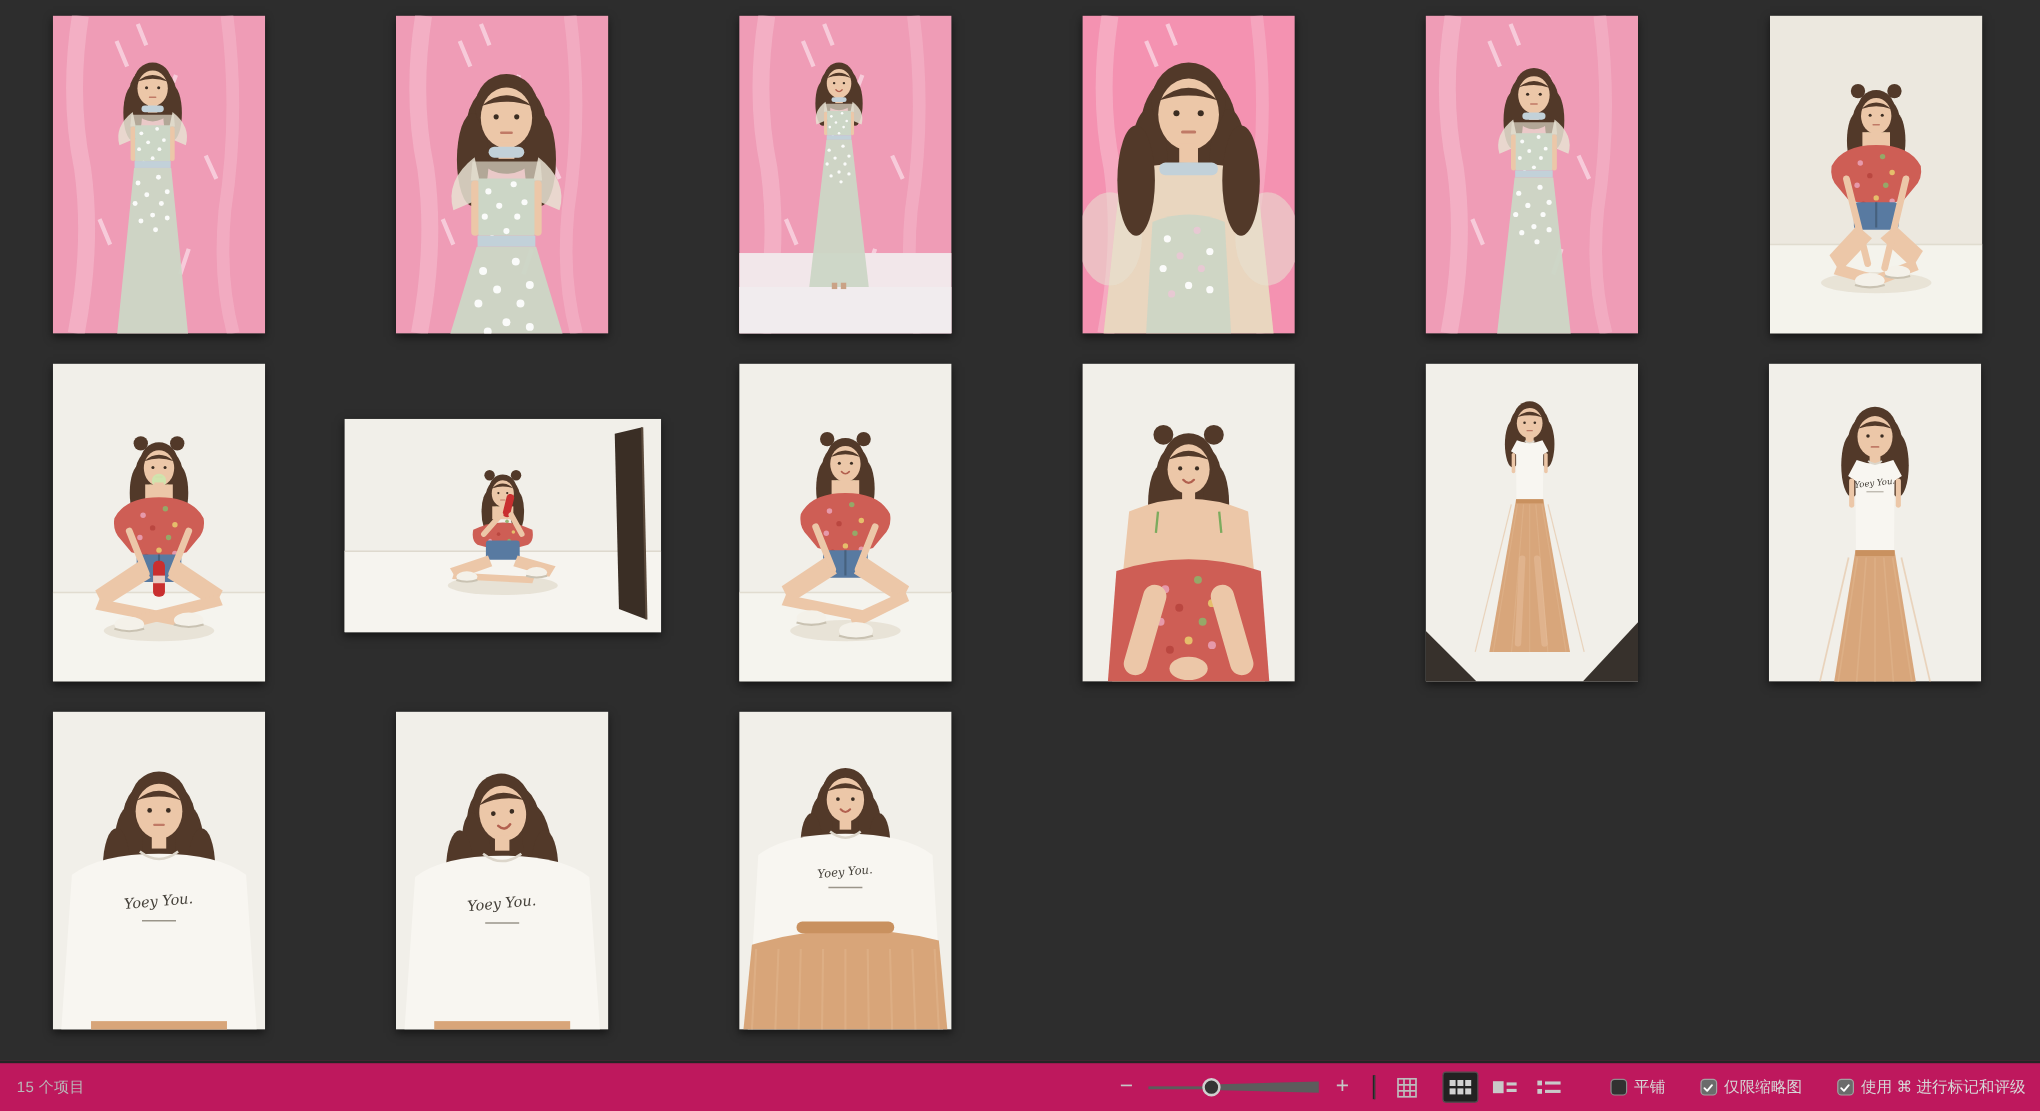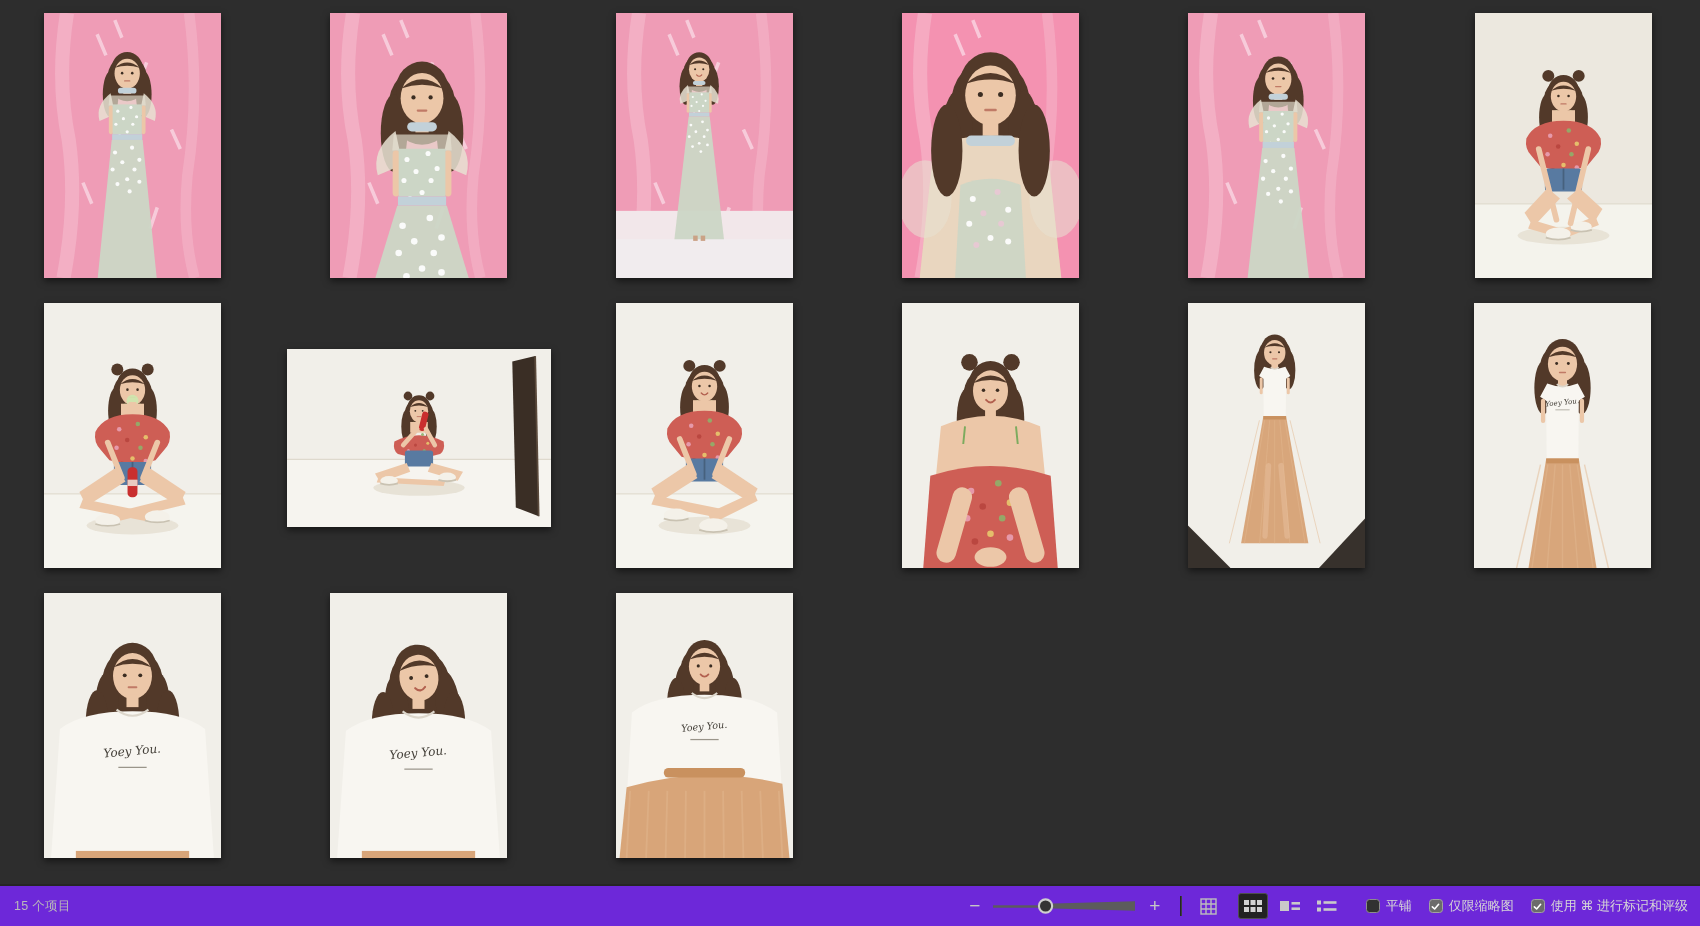--- a/index.html
+++ b/index.html
@@ -1,32 +1,32 @@
 <!DOCTYPE html>
 <html><head>
 <meta charset="utf-8">
 <style>
   html,body{margin:0;padding:0;background:#2d2d2d;}
   body{width:1700px;height:926px;overflow:hidden;font-family:"Liberation Sans",sans-serif;}
   .app{position:relative;width:1700px;height:926px;background:#2d2d2d;}
   .content{position:absolute;left:0;top:0;right:0;bottom:42px;background:#2d2d2d;overflow:hidden;}
   .thumb{position:absolute;box-shadow:0 3px 7px rgba(0,0,0,.55);line-height:0;cursor:default;}
   .thumb svg{display:block;}
-  .statusbar{position:absolute;left:0;right:0;bottom:0;height:40px;background:#6d28d9;border-top:2px solid #252525;
+  .statusbar{position:absolute;left:0;right:0;bottom:0;height:40px;background:#be185d;border-top:2px solid #252525;
              display:flex;align-items:center;color:#cccccc;font-size:13px;}
   .count{margin-left:14px;color:#b9b9b9;font-size:12.5px;letter-spacing:.3px;}
   .controls{margin-left:auto;display:flex;align-items:center;margin-right:12px;}
   .zoombtn{color:#c6c6c6;font-size:19px;width:22px;text-align:center;background:none;border:none;padding:0;line-height:20px;cursor:default;}
   .sliderwrap{width:150px;height:22px;margin:0 4px;}
   .sep{width:1px;height:20px;background:#242424;border-right:1px solid #3e3e3e;margin:0 12px 0 14px;}
   .viewbtn{width:30px;height:26px;display:flex;align-items:center;justify-content:center;border-radius:3px;
            background:none;border:1px solid transparent;padding:0;margin-right:7px;}
   .viewbtn.active{background:#222222;border:1px solid #4e4e4e;}
   .gridbtn{margin-right:14px;}
-  .cbgroup{display:flex;align-items:center;margin-left:17px;}
+  .cbgroup{display:flex;align-items:center;margin-left:29px;}
   .cbbox{width:14px;height:14px;border-radius:3.5px;border:1.5px solid #8d8d8d;background:#313131;
          display:flex;align-items:center;justify-content:center;box-sizing:border-box;}
   .cbgroup .cbbox svg{display:none;}
   .cbgroup.checked .cbbox{background:#6b6b6b;border-color:#a2a2a2;}
   .cbgroup.checked .cbbox svg{display:block;}
   .cblabel{margin-left:6px;color:#d6d6d6;font-size:13px;white-space:nowrap;}
 </style>
 </head>
 <body>
 

